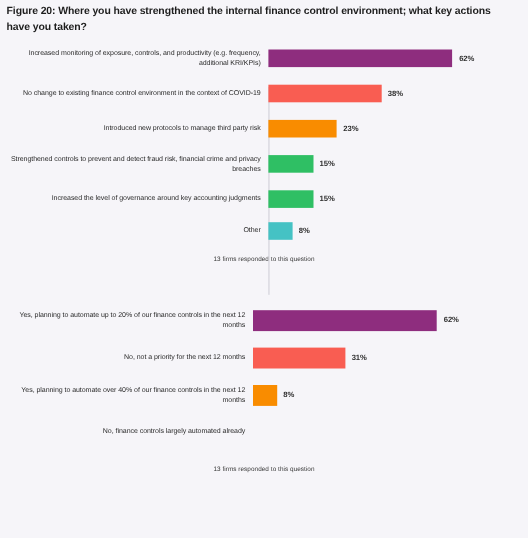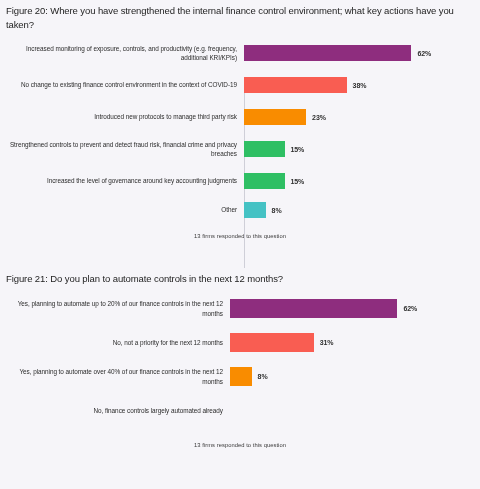--- a/index.html
+++ b/index.html
@@ -22,21 +22,21 @@
     box-sizing: border-box;
   }
 
   
   .figure { position: absolute; left: 0; width: 480px; }
   #figure-20 { top: 0; }
   #figure-21 { top: 268px; }
 
   .fig-title {
     font-size: 9.5px;
-    font-weight: normal;
+    font-weight: bold;
     line-height: 13.5px;
     color: #1d1d1d;
     padding: 4px 14px 0 6px;
     letter-spacing: -0.1px;
   }
 
   
   .chart {
     position: relative;
     margin-top: 6px;
@@ -166,21 +166,20 @@
             <div class="bar-value">8%</div>
           </div>
         </div>
 
       </div>
       <div class="footnote">13 firms responded to this question</div>
     </div>
   </section>
 
   <section class="figure" id="figure-21">
-    <div class="fig-title">Figure 21: Do you plan to automate controls in the next 12 months?</div>
 
     <div class="chart" id="chart-21">
 
       <div class="rows">
 
         <div class="row">
           <div class="cat-label">Yes, planning to automate up to 20% of our finance controls in the next 12 months</div>
           <div class="bar-area">
             <div class="bar" style="width: 167.4px; background: rgb(142, 45, 126);"></div>
             <div class="bar-value">62%</div>

